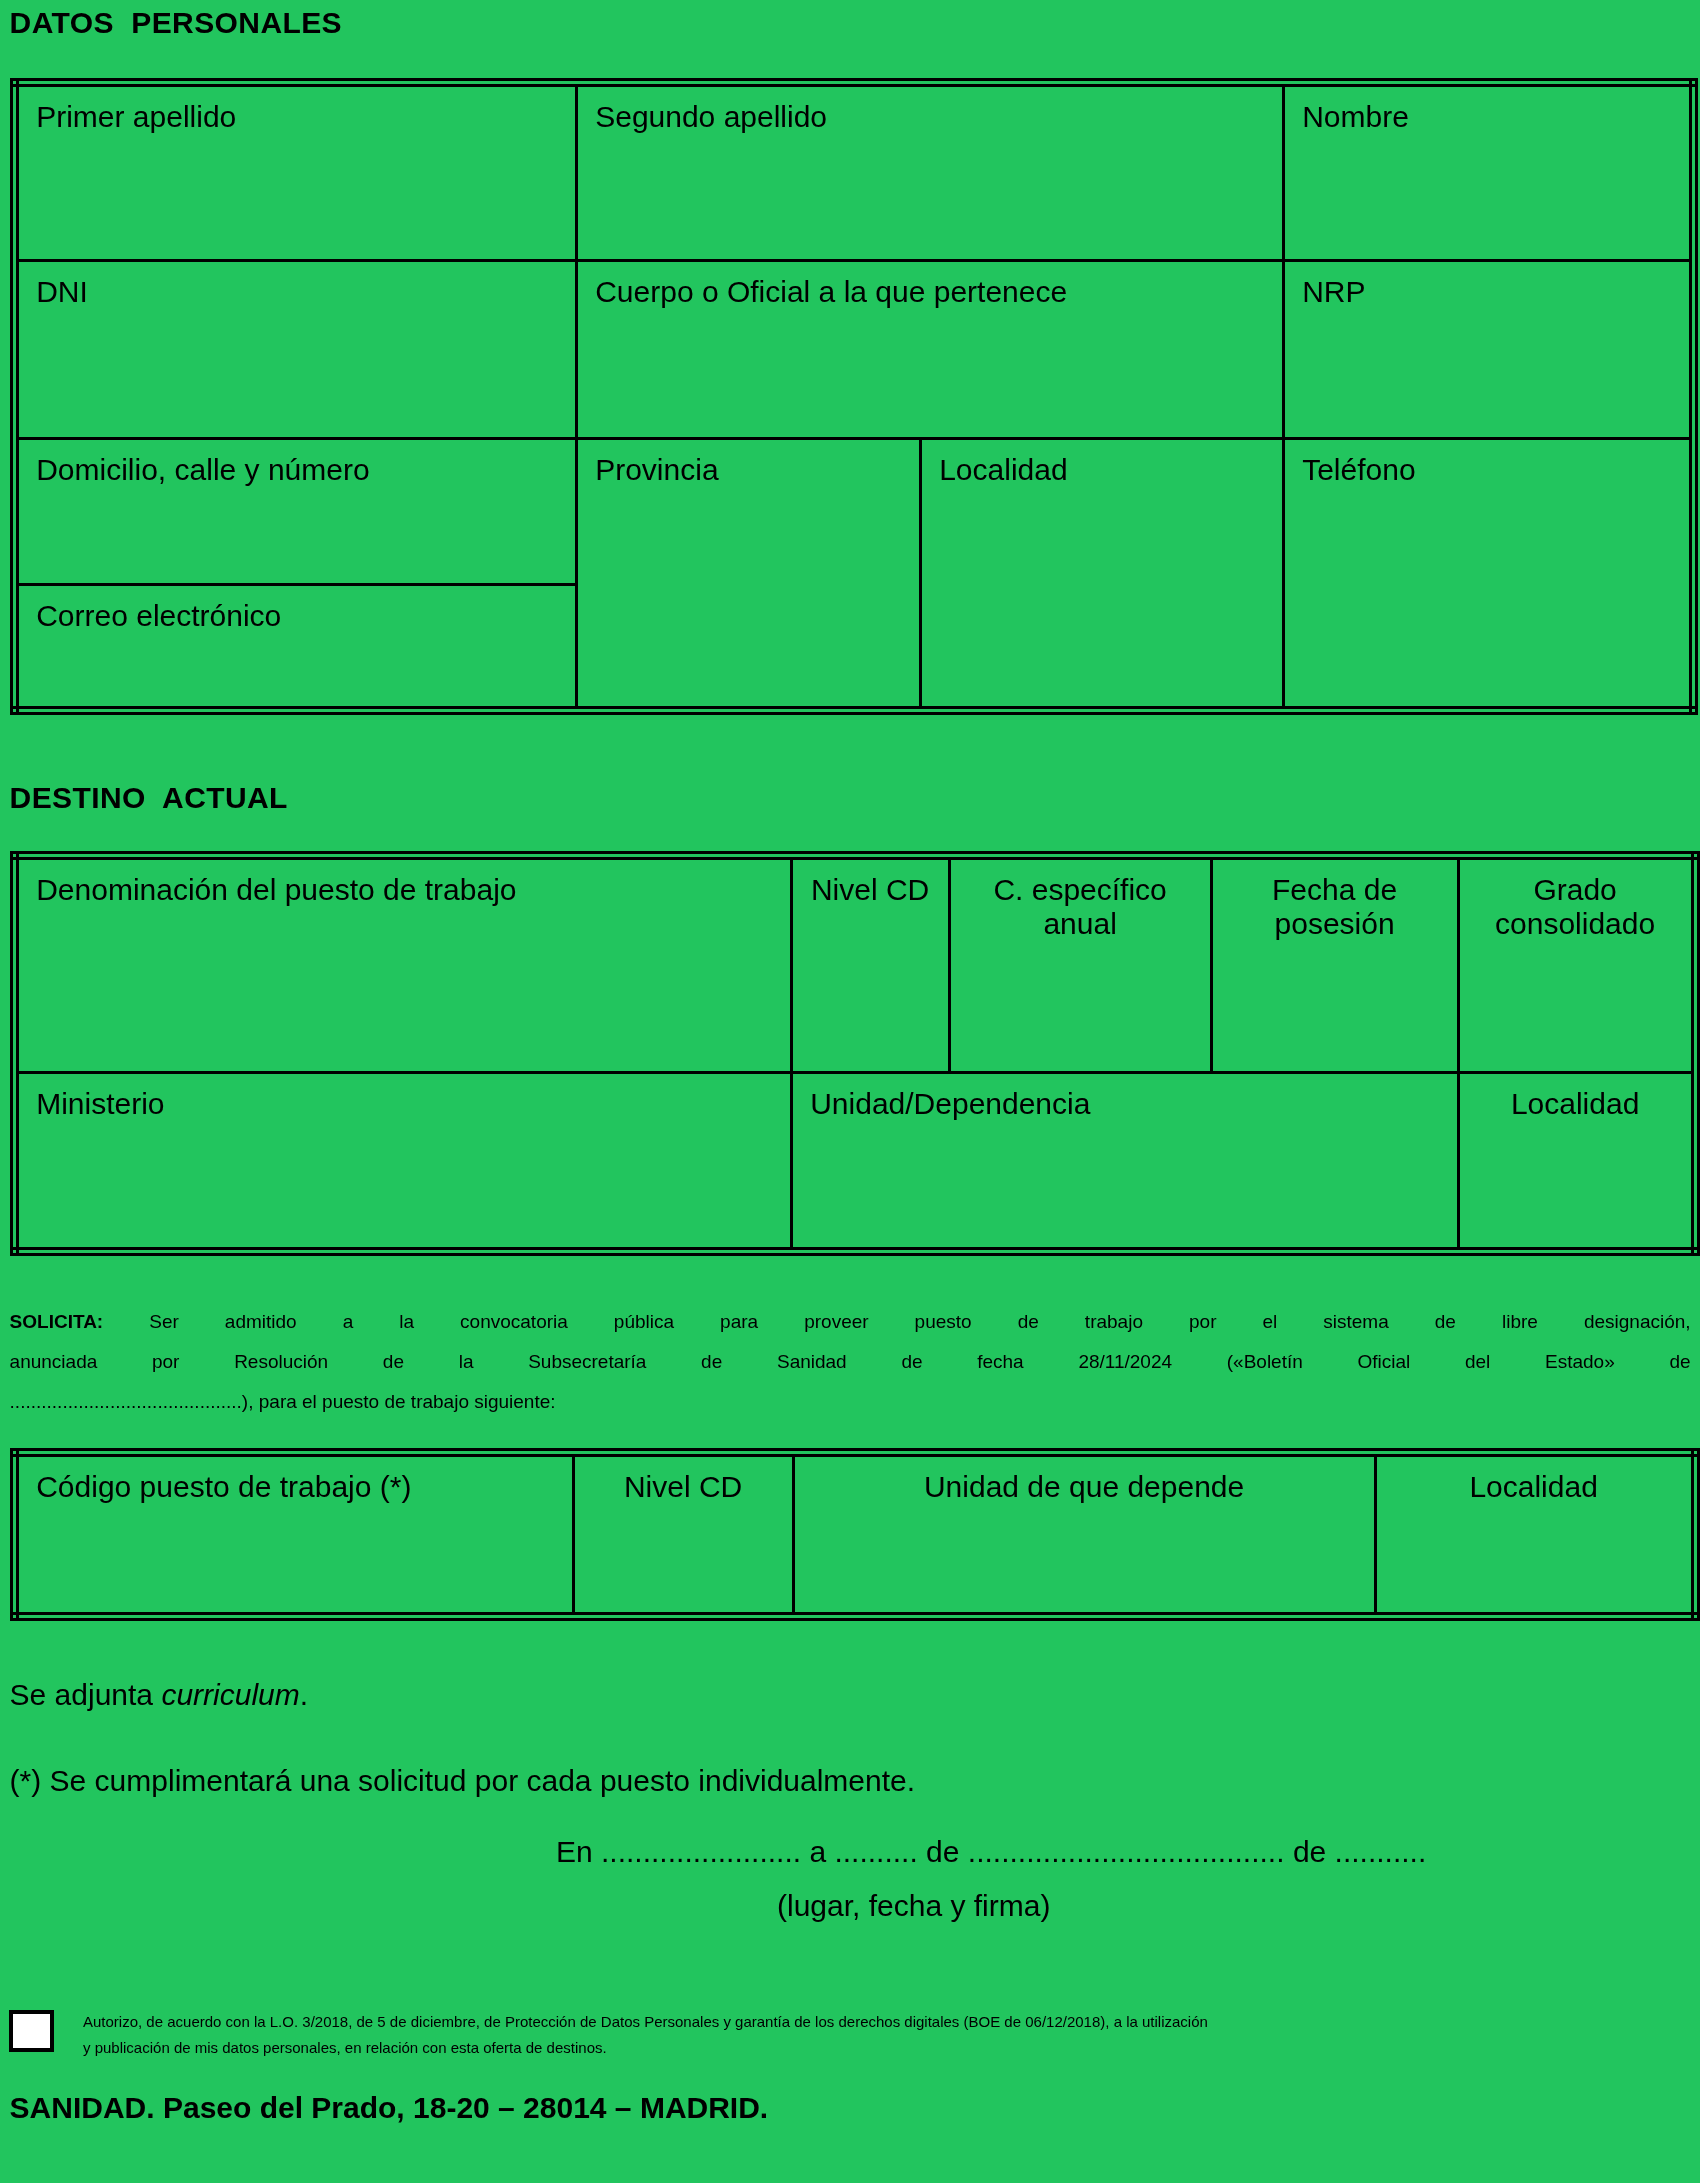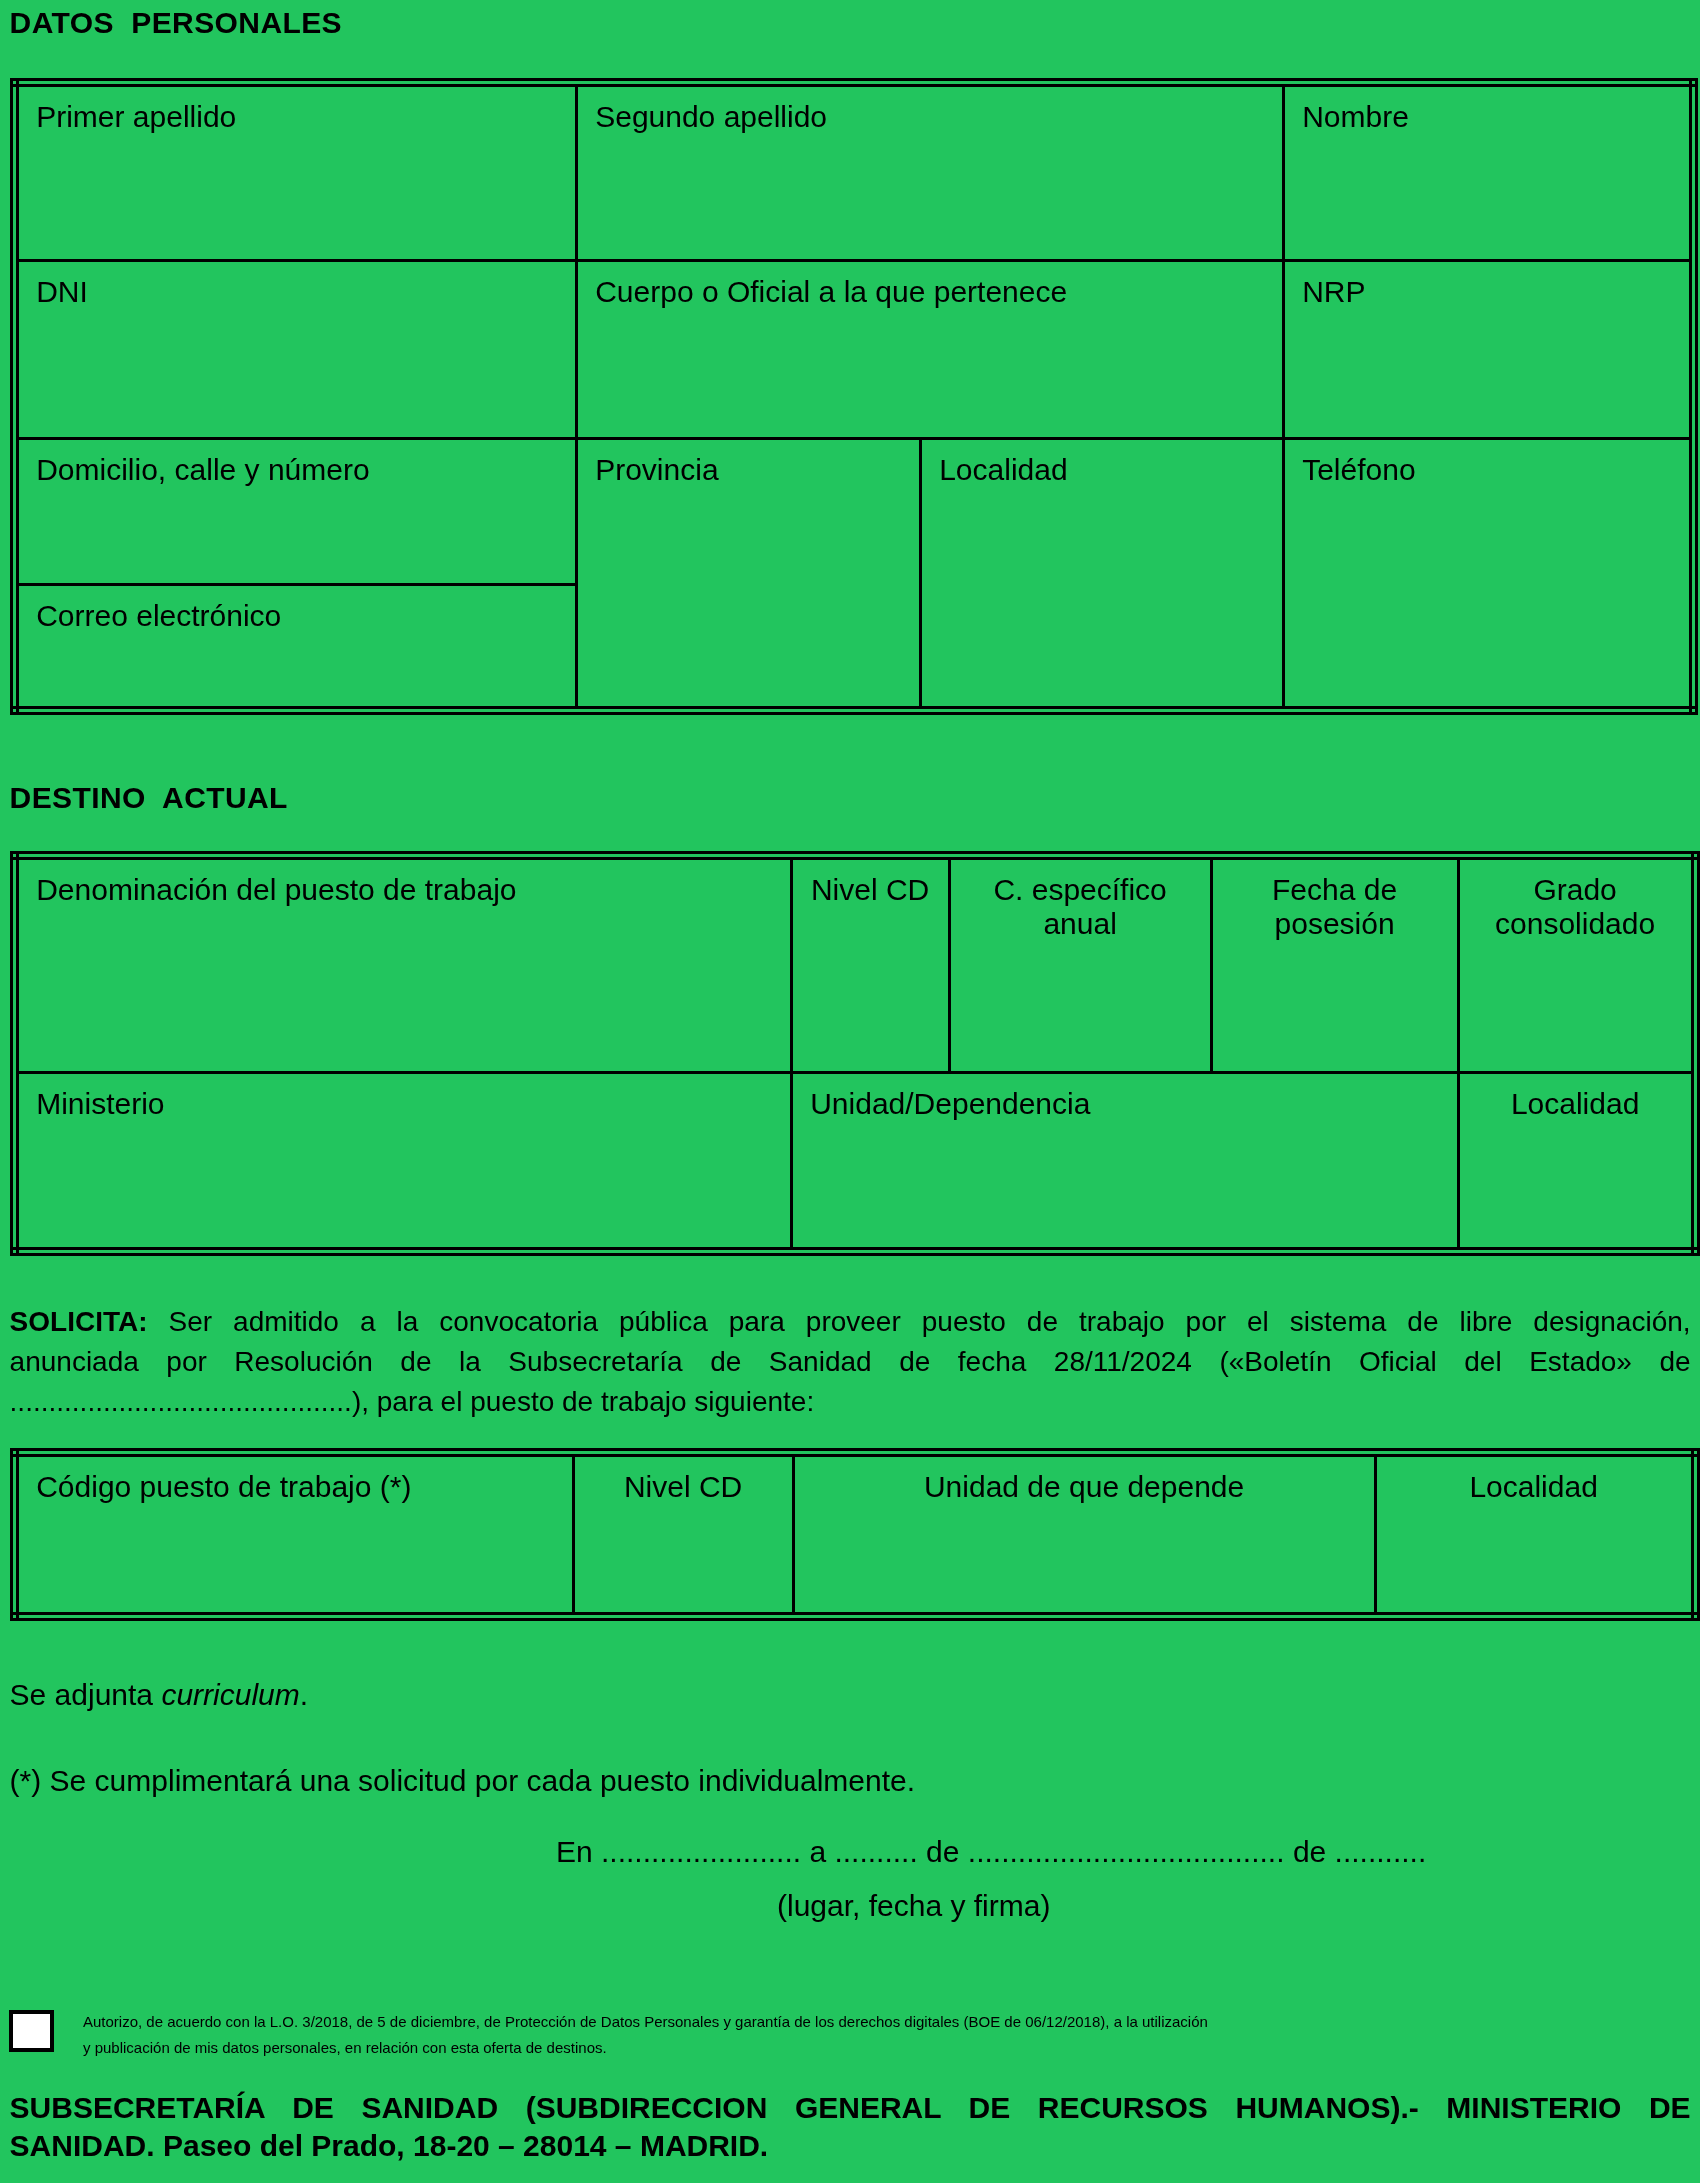--- a/index.html
+++ b/index.html
@@ -38,21 +38,21 @@
   td.tc { text-align: center; padding-left: 9.6px; padding-right: 9.6px; }
   .jline {
     text-align: justify;
     text-align-last: justify;
     white-space: nowrap;
     width: 1681px;
   }
   .nline { white-space: nowrap; }
   .bold { font-weight: bold; }
   .ital { font-style: italic; }
-  .solicita-line { font-size: 28px; line-height: 40px; }
+  .solicita-line { font-size: 19px; line-height: 40px; }
   .auth-text { font-size: 15px; line-height: 26px; }
   .footer-text { font-size: 30px; font-weight: bold; line-height: 38px; }
   #auth-checkbox {
     display: block;
     width: 37px;
     height: 34px;
     border: 4.8px solid #000;
     background: #fff;
   }
 </style>
@@ -204,18 +204,17 @@
   <div class="abs nline" style="left:556px; top:1835px;">En ........................ a .......... de ...................................... de ...........</div>
   <div class="abs nline" style="left:777px; top:1889px;text-align:center;">(lugar, fecha y firma)</div>
 
   <span id="auth-checkbox" class="abs" style="left:8.8px; top:2010px;"></span>
   <div class="abs auth-text" style="left:83px; top:2009px; width:1609px;">
     <div class="nline">Autorizo, de acuerdo con la L.O. 3/2018, de 5 de diciembre, de Protección de Datos Personales y garantía de los derechos digitales (BOE de 06/12/2018), a la utilización</div>
     <div class="nline">y publicación de mis datos personales, en relación con esta oferta de destinos.</div>
   </div>
 
   <div class="abs footer-text" style="left:9.6px; top:2089px; width:1681px;">
-    <div class="jline footer-text">SUBSECRETARÍA DE SANIDAD (SUBDIRECCION GENERAL DE RECURSOS HUMANOS).- MINISTERIO DE</div>
     <div class="nline">SANIDAD. Paseo del Prado, 18-20 – 28014 – MADRID.</div>
   </div>
 
 </div>
 
 
 </body></html>

